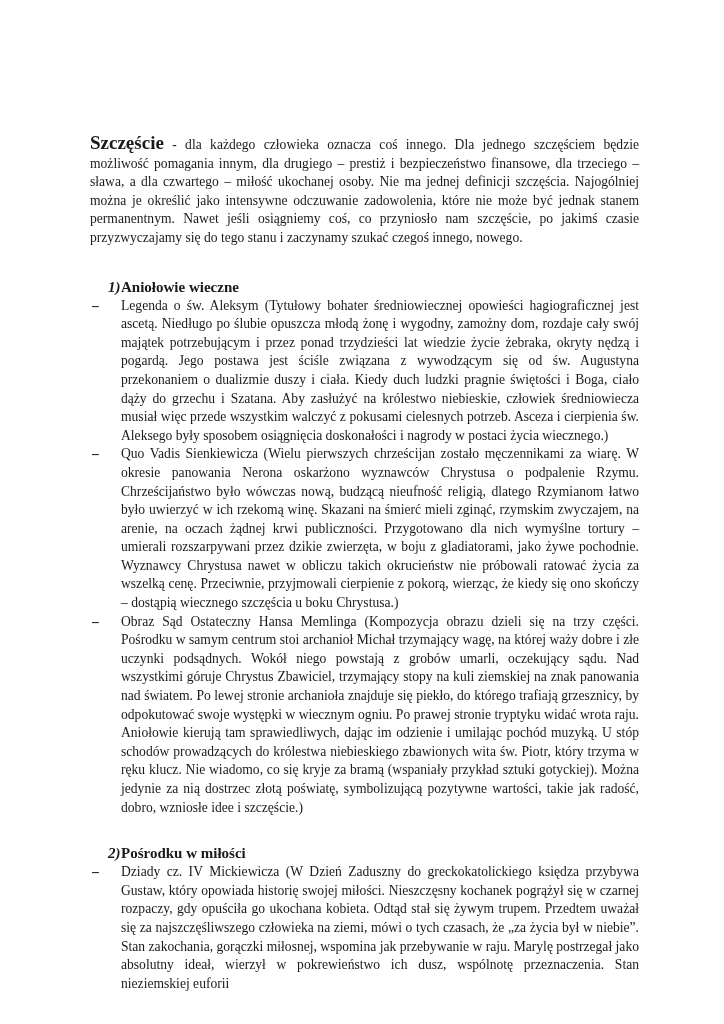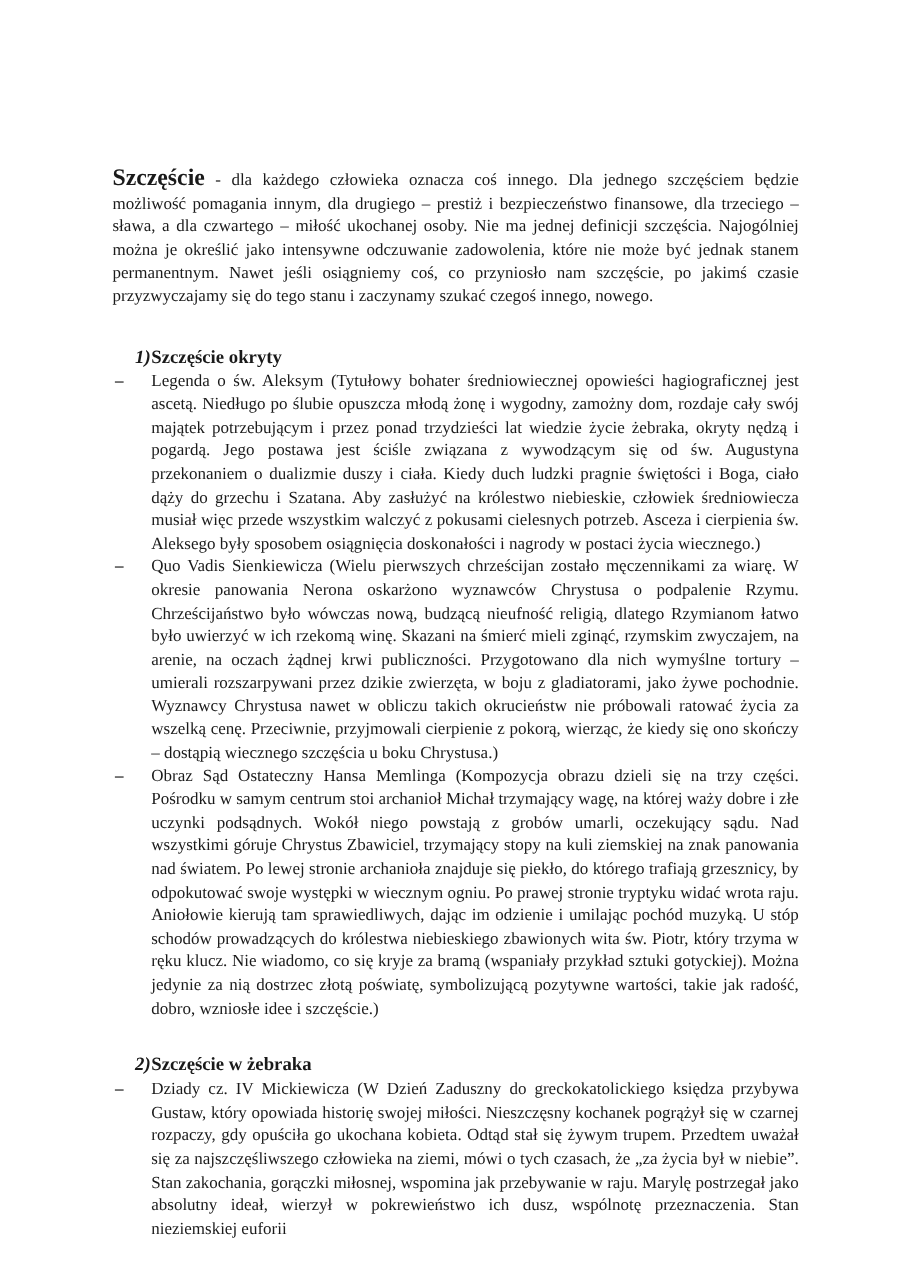--- a/index.html
+++ b/index.html
@@ -19,23 +19,23 @@
     .dash { position: absolute; left: 2px; top: 0; font-weight: bold; }
     .title-it { }
   </style>
 </head>
 <body>
 
 <div class="page">
   <p class="intro"><span class="lead">Szczęście</span><span> - dla każdego człowieka oznacza coś innego. Dla jednego szczęściem będzie możliwość pomagania innym, dla drugiego – prestiż i bezpieczeństwo finansowe, dla trzeciego – sława, a dla czwartego – miłość ukochanej osoby. Nie ma jednej definicji szczęścia. Najogólniej można je określić jako intensywne odczuwanie zadowolenia, które nie może być jednak stanem permanentnym. Nawet jeśli osiągniemy coś, co przyniosło nam szczęście, po jakimś czasie przyzwyczajamy się do tego stanu i zaczynamy szukać czegoś innego, nowego.</span></p>
 
   <div class="section">
-    <div class="sec-head"><span class="sec-num">1)</span><span>Szczęście okryty</span></div>
+    <div class="sec-head"><span class="sec-num">1)</span><span>Aniołowie wieczne</span></div>
     <div class="item"><span class="dash">–</span><span></span><span class="title-it">Legenda o św. Aleksym</span><span> (Tytułowy bohater średniowiecznej opowieści hagiograficznej jest ascetą. Niedługo po ślubie opuszcza młodą żonę i wygodny, zamożny dom, rozdaje cały swój majątek potrzebującym i przez ponad trzydzieści lat wiedzie życie żebraka, okryty nędzą i pogardą. Jego postawa jest ściśle związana z wywodzącym się od św. Augustyna przekonaniem o dualizmie duszy i ciała. Kiedy duch ludzki pragnie świętości i Boga, ciało dąży do grzechu i Szatana. Aby zasłużyć na królestwo niebieskie, człowiek średniowiecza musiał więc przede wszystkim walczyć z pokusami cielesnych potrzeb. Asceza i cierpienia św. Aleksego były sposobem osiągnięcia doskonałości i nagrody w postaci życia wiecznego.)</span></div>
     <div class="item"><span class="dash">–</span><span></span><span class="title-it">Quo Vadis</span><span> Sienkiewicza (Wielu pierwszych chrześcijan zostało męczennikami za wiarę. W okresie panowania Nerona oskarżono wyznawców Chrystusa o podpalenie Rzymu. Chrześcijaństwo było wówczas nową, budzącą nieufność religią, dlatego Rzymianom łatwo było uwierzyć w ich rzekomą winę. Skazani na śmierć mieli zginąć, rzymskim zwyczajem, na arenie, na oczach żądnej krwi publiczności. Przygotowano dla nich wymyślne tortury – umierali rozszarpywani przez dzikie zwierzęta, w boju z gladiatorami, jako żywe pochodnie. Wyznawcy Chrystusa nawet w obliczu takich okrucieństw nie próbowali ratować życia za wszelką cenę. Przeciwnie, przyjmowali cierpienie z pokorą, wierząc, że kiedy się ono skończy – dostąpią wiecznego szczęścia u boku Chrystusa.)</span></div>
     <div class="item"><span class="dash">–</span><span>Obraz </span><span class="title-it">Sąd Ostateczny</span><span> Hansa Memlinga (Kompozycja obrazu dzieli się na trzy części. Pośrodku w samym centrum stoi archanioł Michał trzymający wagę, na której waży dobre i złe uczynki podsądnych. Wokół niego powstają z grobów umarli, oczekujący sądu. Nad wszystkimi góruje Chrystus Zbawiciel, trzymający stopy na kuli ziemskiej na znak panowania nad światem. Po lewej stronie archanioła znajduje się piekło, do którego trafiają grzesznicy, by odpokutować swoje występki w wiecznym ogniu. Po prawej stronie tryptyku widać wrota raju. Aniołowie kierują tam sprawiedliwych, dając im odzienie i umilając pochód muzyką. U stóp schodów prowadzących do królestwa niebieskiego zbawionych wita św. Piotr, który trzyma w ręku klucz. Nie wiadomo, co się kryje za bramą (wspaniały przykład sztuki gotyckiej). Można jedynie za nią dostrzec złotą poświatę, symbolizującą pozytywne wartości, takie jak radość, dobro, wzniosłe idee i szczęście.)</span></div>
   </div>
 
   <div class="section">
-    <div class="sec-head"><span class="sec-num">2)</span><span>Szczęście w żebraka</span></div>
+    <div class="sec-head"><span class="sec-num">2)</span><span>Pośrodku w miłości</span></div>
     <div class="item"><span class="dash">–</span><span></span><span class="title-it">Dziady cz. IV</span><span> Mickiewicza (W Dzień Zaduszny do greckokatolickiego księdza przybywa Gustaw, który opowiada historię swojej miłości. Nieszczęsny kochanek pogrążył się w czarnej rozpaczy, gdy opuściła go ukochana kobieta. Odtąd stał się żywym trupem. Przedtem uważał się za najszczęśliwszego człowieka na ziemi, mówi o tych czasach, że „za życia był w niebie”. Stan zakochania, gorączki miłosnej, wspomina jak przebywanie w raju. Marylę postrzegał jako absolutny ideał, wierzył w pokrewieństwo ich dusz, wspólnotę przeznaczenia. Stan nieziemskiej euforii</span></div>
   </div>
 </div>
 
 </body></html>

